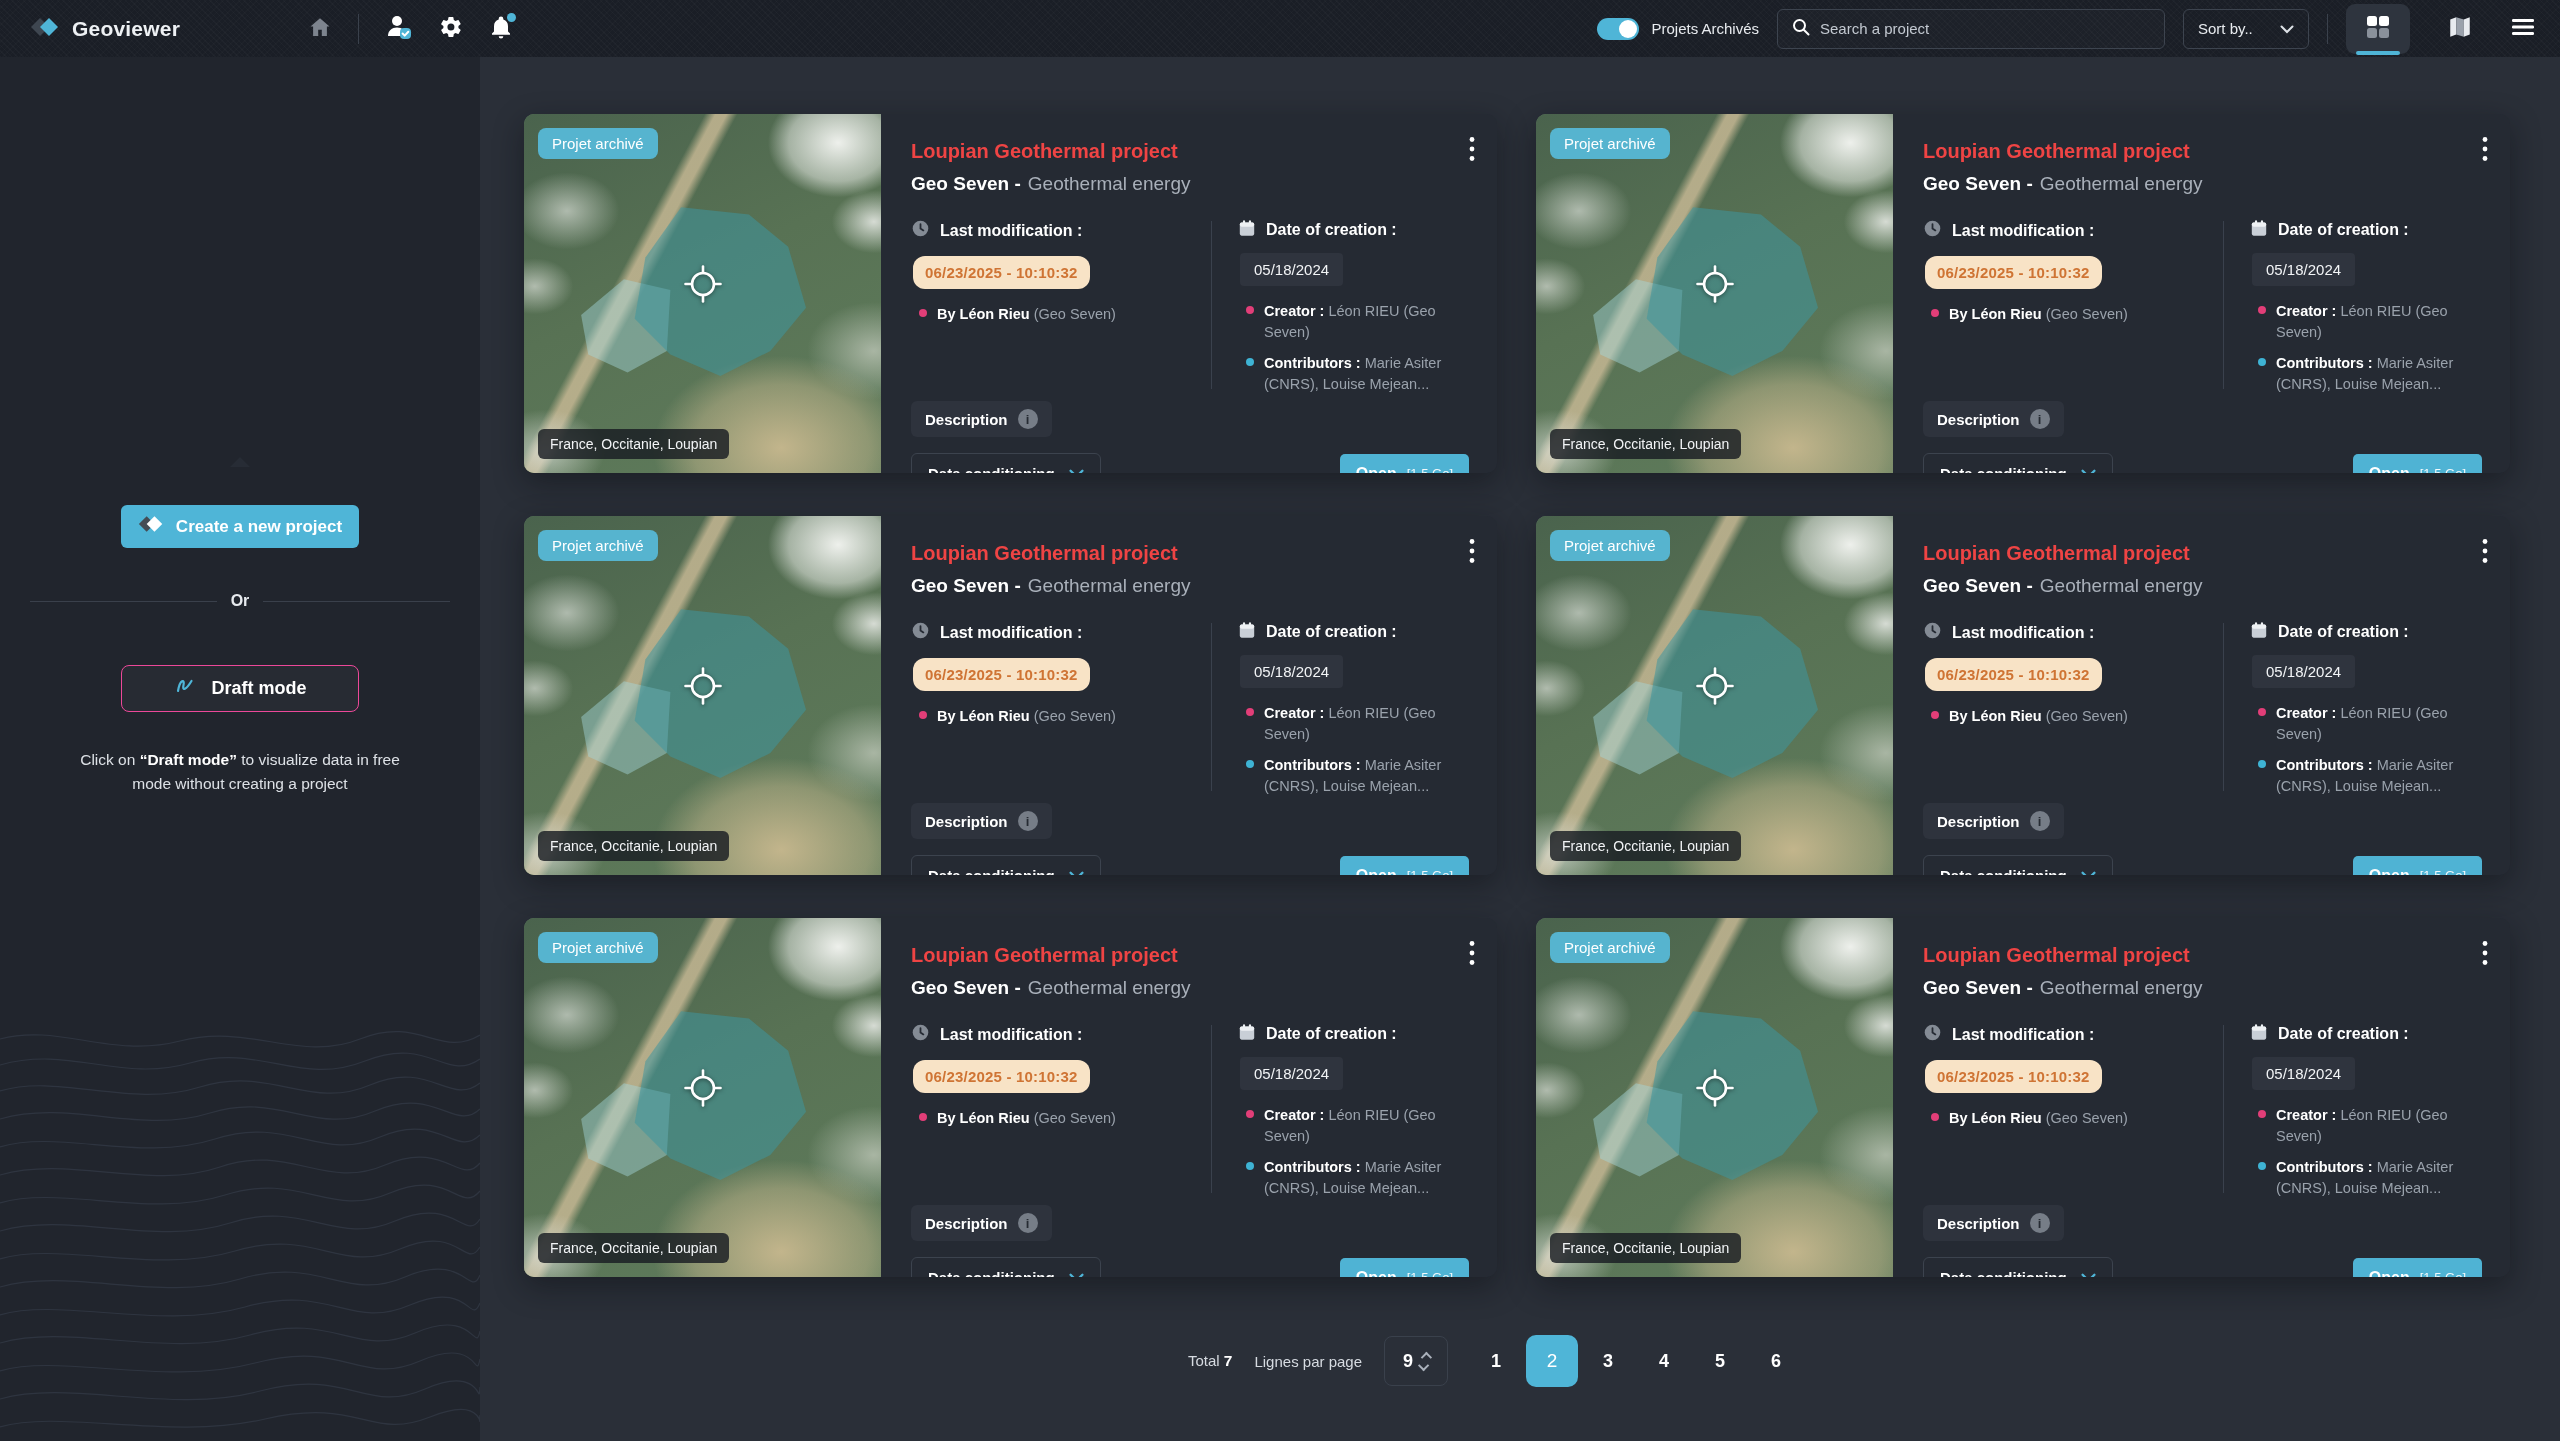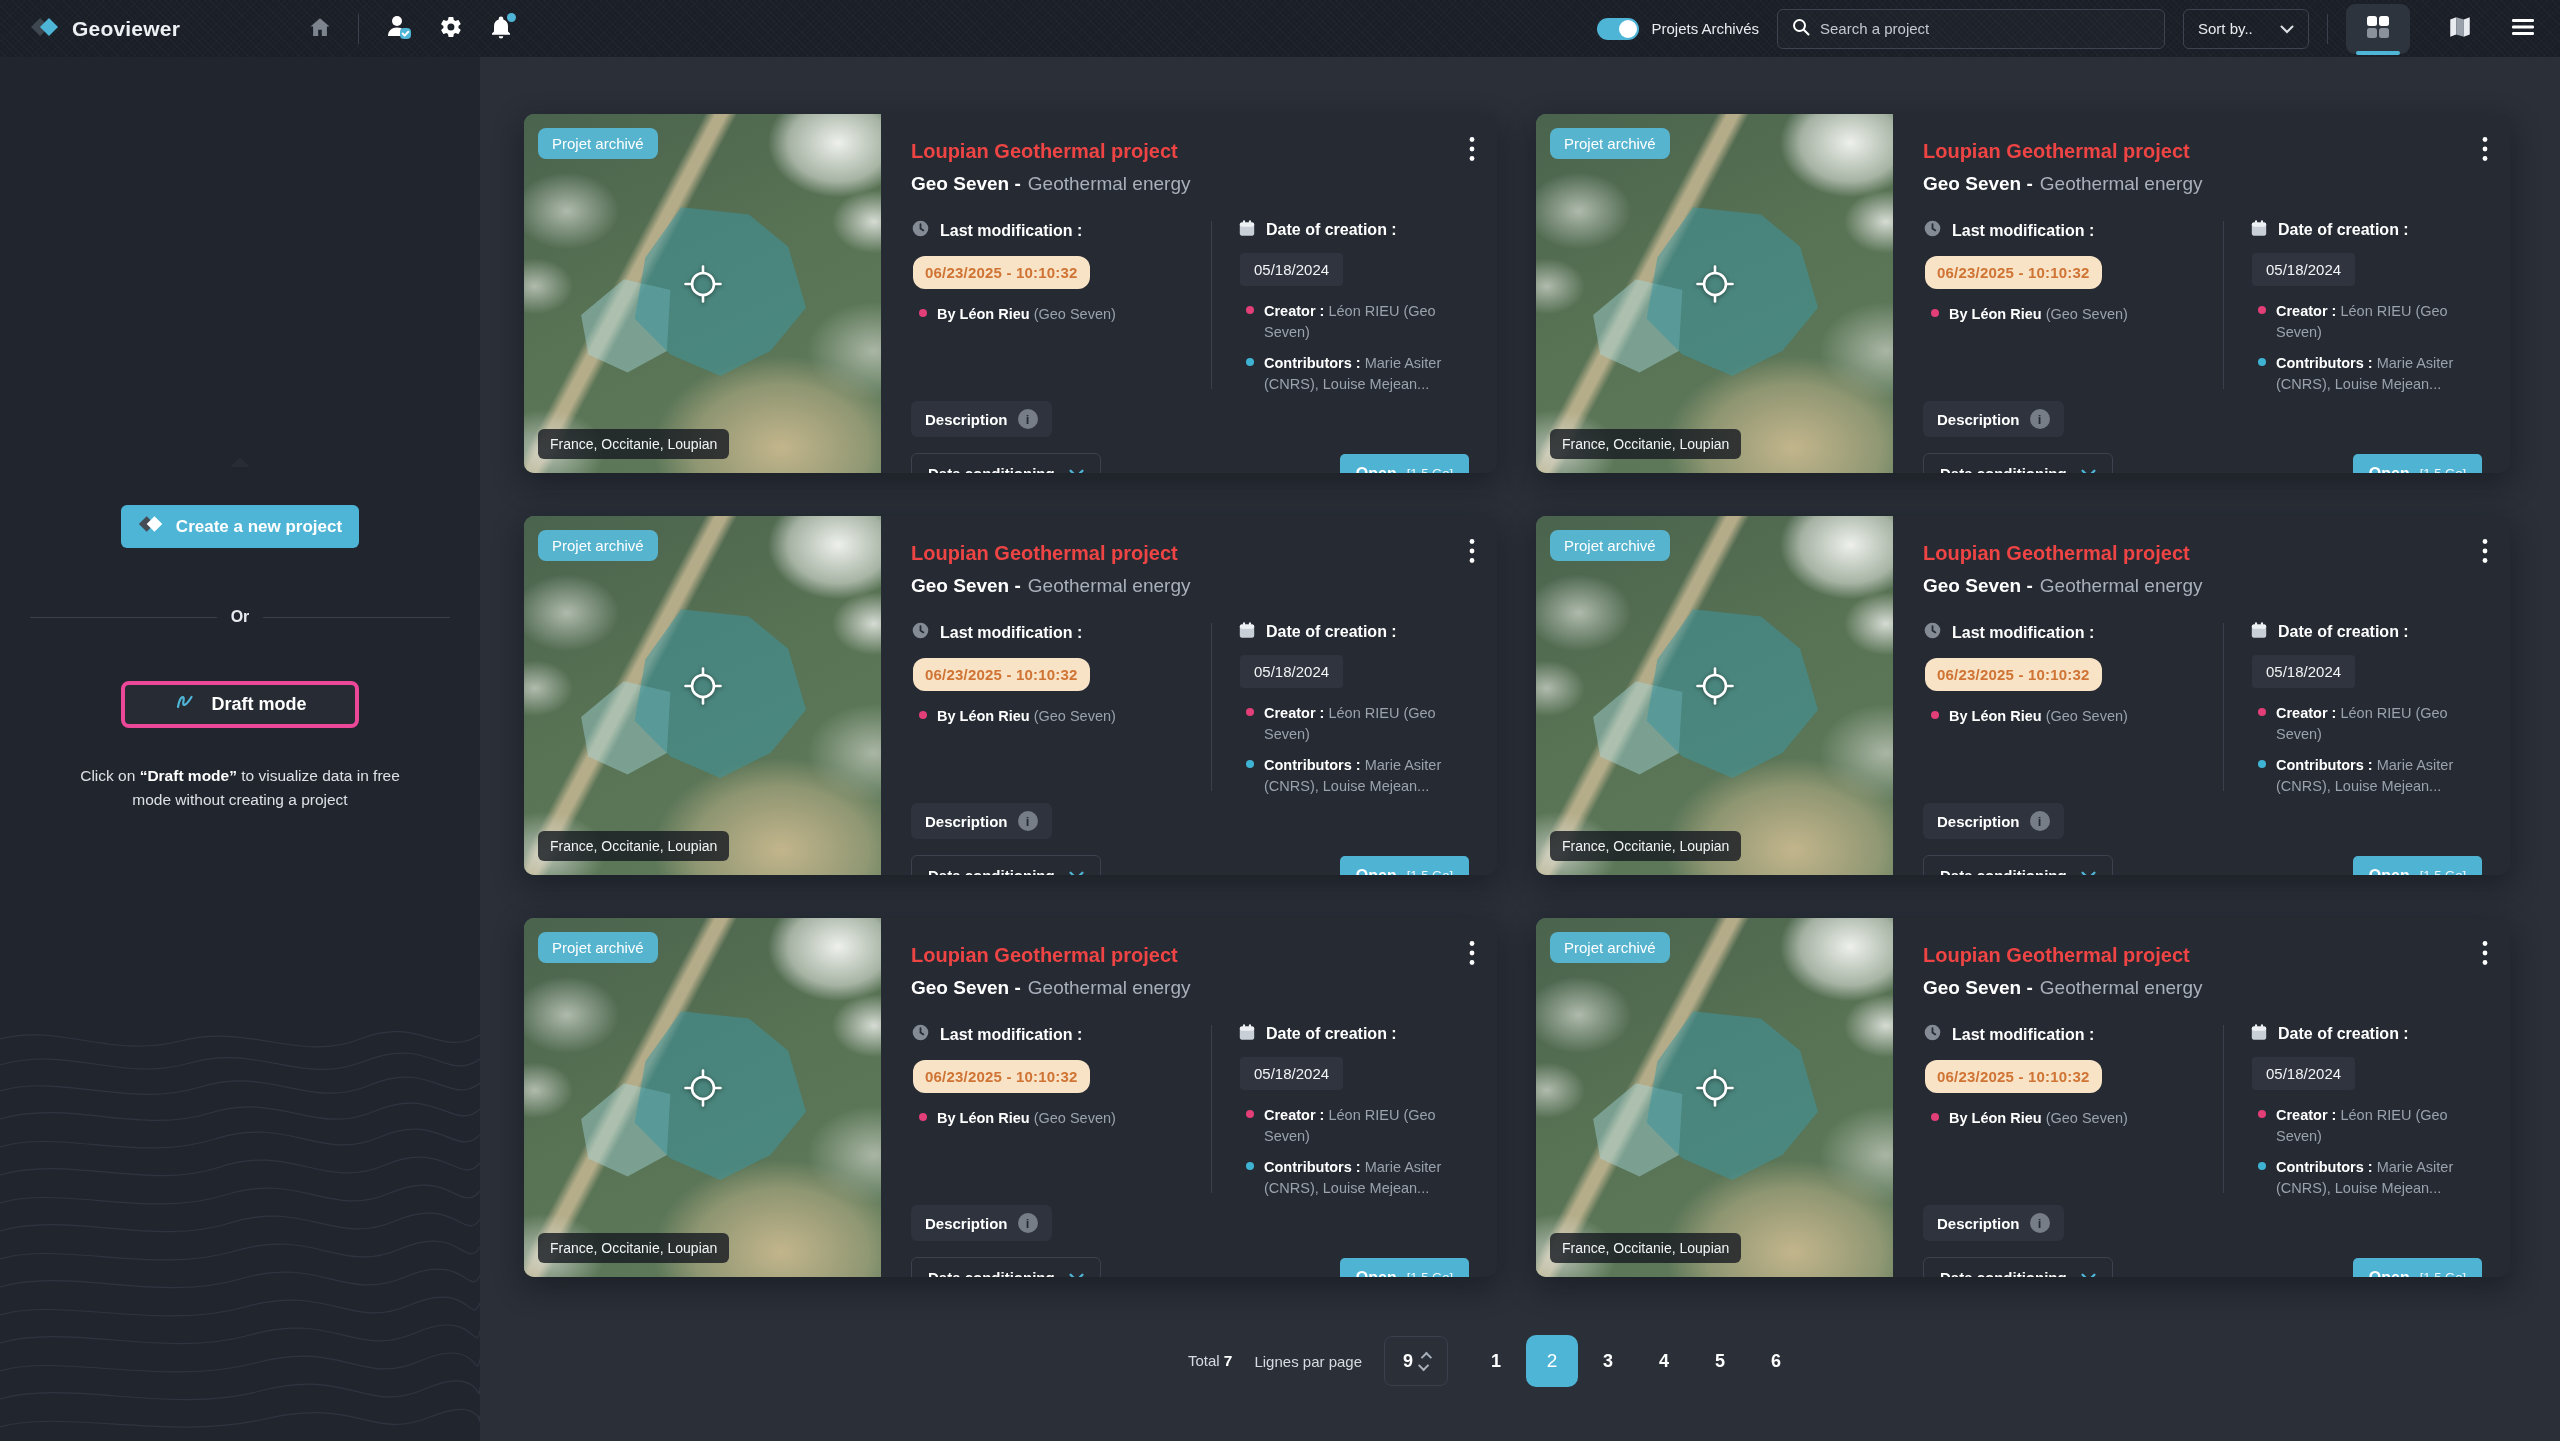--- a/index.html
+++ b/index.html
@@ -39,24 +39,24 @@
   
   .sidebar { position:absolute; top:57px; left:0; width:480px; bottom:0; background:#21252d; overflow:hidden; }
   .sidebar-inner { position:relative; z-index:2; padding-top:400px; display:flex; flex-direction:column; align-items:center; }
   .tip-arrow { width:0; height:0; border-left:10px solid transparent; border-right:10px solid transparent;
     border-bottom:10px solid #272c35; margin-bottom:6px; }
   .hint { text-align:center; font-size:15.5px; line-height:1.55; color:#dde1e6; }
   .hint b { color:#fff; }
   .create-btn { margin-top:32px; width:238px; height:43px; border:none; border-radius:6px; background:#4fb5d7;
     color:#fff; font-size:17px; font-weight:bold; display:flex; align-items:center; justify-content:center; gap:12px;
     cursor:pointer; font-family:"Liberation Sans", sans-serif; }
-  .or-row { margin-top:60px; width:420px; display:flex; align-items:center; gap:14px; color:#e8ebef; }
+  .or-row { margin-top:44px; width:420px; display:flex; align-items:center; gap:14px; color:#e8ebef; }
   .or-row .line { flex:1; height:1px; background:#3a404b; }
   .or-label { font-size:16px; font-weight:bold; }
-  .draft-btn { margin-top:55px; width:238px; height:47px; border:4px solid #ec4899; border-radius:8px; background:#272b33;
+  .draft-btn { margin-top:55px; width:238px; height:47px; border:1px solid #ec4899; border-radius:8px; background:#272b33;
     color:#fff; font-size:18px; font-weight:bold; display:flex; align-items:center; justify-content:center; gap:14px;
     cursor:pointer; font-family:"Liberation Sans", sans-serif; }
   .draft-hint { margin-top:36px; }
   .topo { position:absolute; left:0; bottom:0; z-index:1; opacity:.55; }
 
   
   .main { position:absolute; top:57px; left:480px; right:0; bottom:0; background:#2a2f38; }
   .cards-grid { display:grid; grid-template-columns:973px 974px; grid-auto-rows:359px;
     column-gap:39px; row-gap:43px; padding:57px 0 0 44px; }
   .card { background:#252a33; border-radius:10px; display:flex; overflow:hidden;

